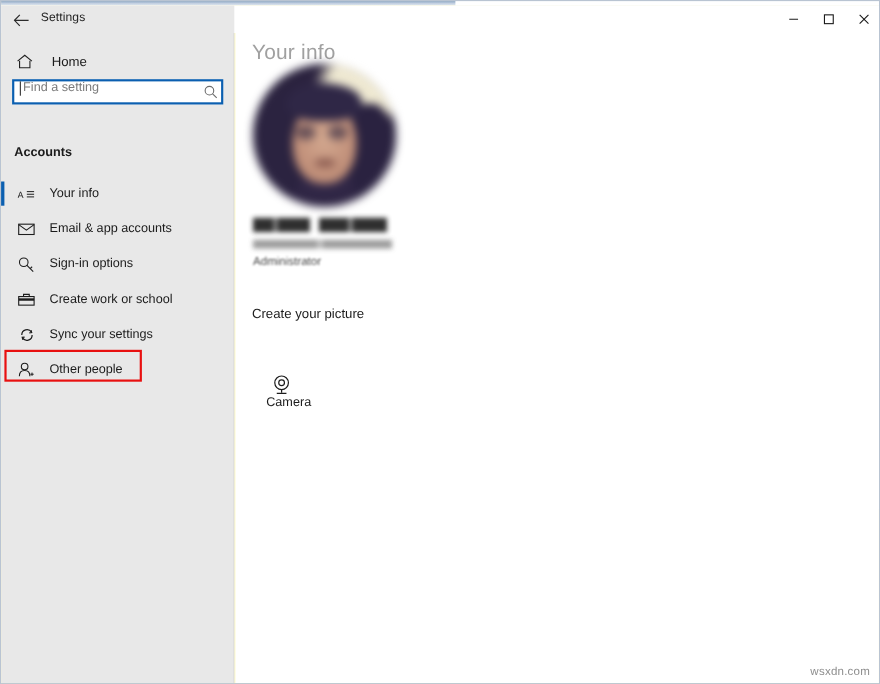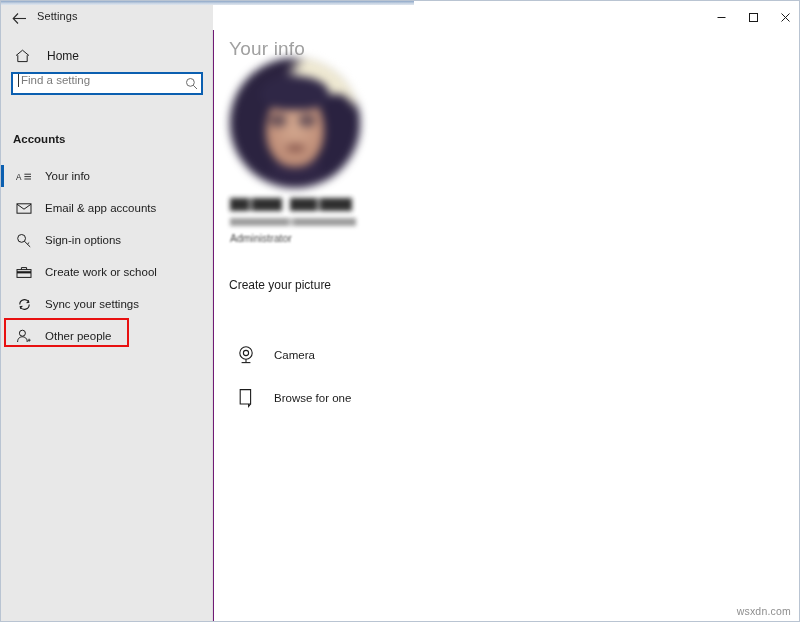--- a/index.html
+++ b/index.html
@@ -9,21 +9,21 @@
     height: 622px;
     overflow: hidden;
     font-family: "Liberation Sans", sans-serif;
     background: #ffffff;
   }
 
   #app {
     position: relative;
     width: 800px;
     height: 622px;
-    background: #701a75;
+    background: #fef9c3;
     border: 1px solid #b9c4d2;
     overflow: hidden;
   }
 
   
   .top-strip {
     position: absolute;
     top: 0; left: 0;
     width: 800px; height: 4px;
     background: linear-gradient(to bottom, #8fa8c8 0%, #c9d5e4 60%, #dfe6ee 100%);
@@ -307,21 +307,21 @@
     color: #1c1c1c;
   }
 
   .picture-option {
     position: absolute;
     left: 16px;
     height: 30px;
     display: flex; align-items: center;
     cursor: pointer;
   }
-  .picture-option.camera { top: 310px; }
+  .picture-option.camera { top: 310px; flex-direction: column; }
   .picture-option.browse { top: 353px; }
   .po-icon {
     width: 32px;
     display: flex; align-items: center; justify-content: center;
     color: #1d1d1d;
     flex: 0 0 auto;
   }
   .po-icon svg { display: block; }
   .po-label {
     font-size: 11.5px;
@@ -522,28 +522,19 @@
         <svg width="20" height="20" viewBox="0 0 20 20">
           <circle cx="10" cy="8" r="6.2" fill="none" stroke="currentColor" stroke-width="1.1"></circle>
           <circle cx="10" cy="8" r="2.6" fill="none" stroke="currentColor" stroke-width="1.1"></circle>
           <path d="M10 14.2 L10 17" stroke="currentColor" stroke-width="1.1"></path>
           <path d="M5.6 17.6 L14.4 17.6" stroke="currentColor" stroke-width="1.1"></path>
         </svg>
       </span>
       <span class="po-label">Camera</span>
     </div>
 
-    <div class="picture-option browse">
-      <span class="po-icon">
-        <svg width="17" height="20" viewBox="0 0 17 20">
-          <path d="M2.2 1.6 L12.6 1.6 L12.6 16 L4.6 16 L2.2 16 Z" fill="none" stroke="currentColor" stroke-width="1.1"></path>
-          <path d="M10.6 16 L10.6 18.4 L12.6 16" fill="none" stroke="currentColor" stroke-width="1.1"></path>
-        </svg>
-      </span>
-      <span class="po-label">Browse for one</span>
-    </div>
 
 
   </div>
 
   <div class="watermark">wsxdn.com</div>
 
 </div>
 
 </body></html>

